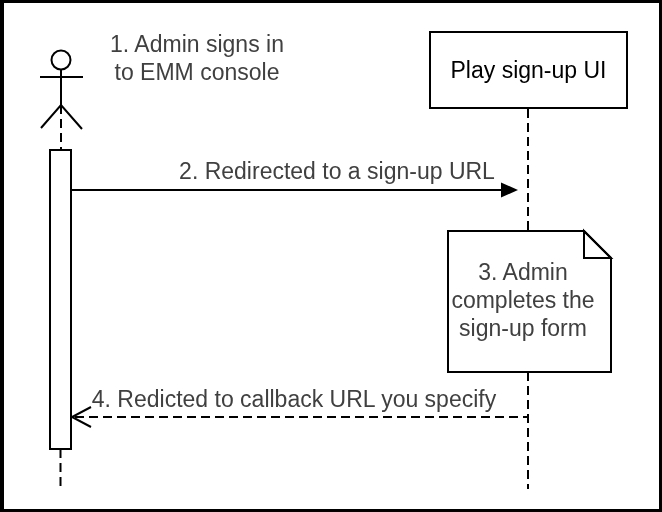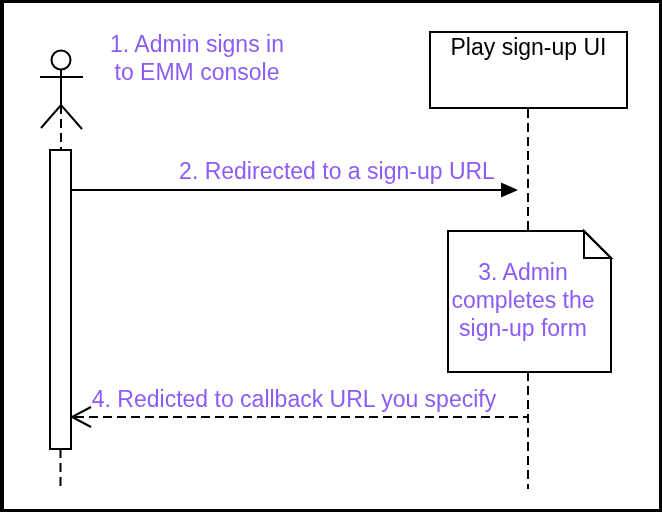--- a/index.html
+++ b/index.html
@@ -28,41 +28,41 @@
   .stroke2 {
     stroke: #000000;
     stroke-width: 2;
     fill: none;
   }
   .dashed {
     stroke-dasharray: 9 5;
   }
   .label {
     position: absolute;
-    color: #8b5cf6;
+    color: #404040;
     font-size: 23px;
     line-height: 28px;
     text-align: center;
     white-space: pre-line;
   }
   .label-step1 { left: 70px;  top: 27px;  width: 246px; }
   .label-step2 { left: 133px; top: 154px; width: 326px; margin-left: 37px; }
   .label-step3 { left: 446px; top: 255px; width: 146px; }
   .label-step4 { left: 87px;  top: 382px; width: 406px; }
   .lifeline-box {
     position: absolute;
     left: 425px;
     top: 28px;
     width: 199px;
     height: 78px;
     box-sizing: border-box;
     border: 2px solid #000000;
     background: #ffffff;
     display: flex;
-    align-items: flex-start;
+    align-items: center;
     justify-content: center;
     font-size: 23px;
     line-height: 28px;
     color: #000000;
   }
 </style>
 </head>
 <body>
 
 <div class="canvas">

